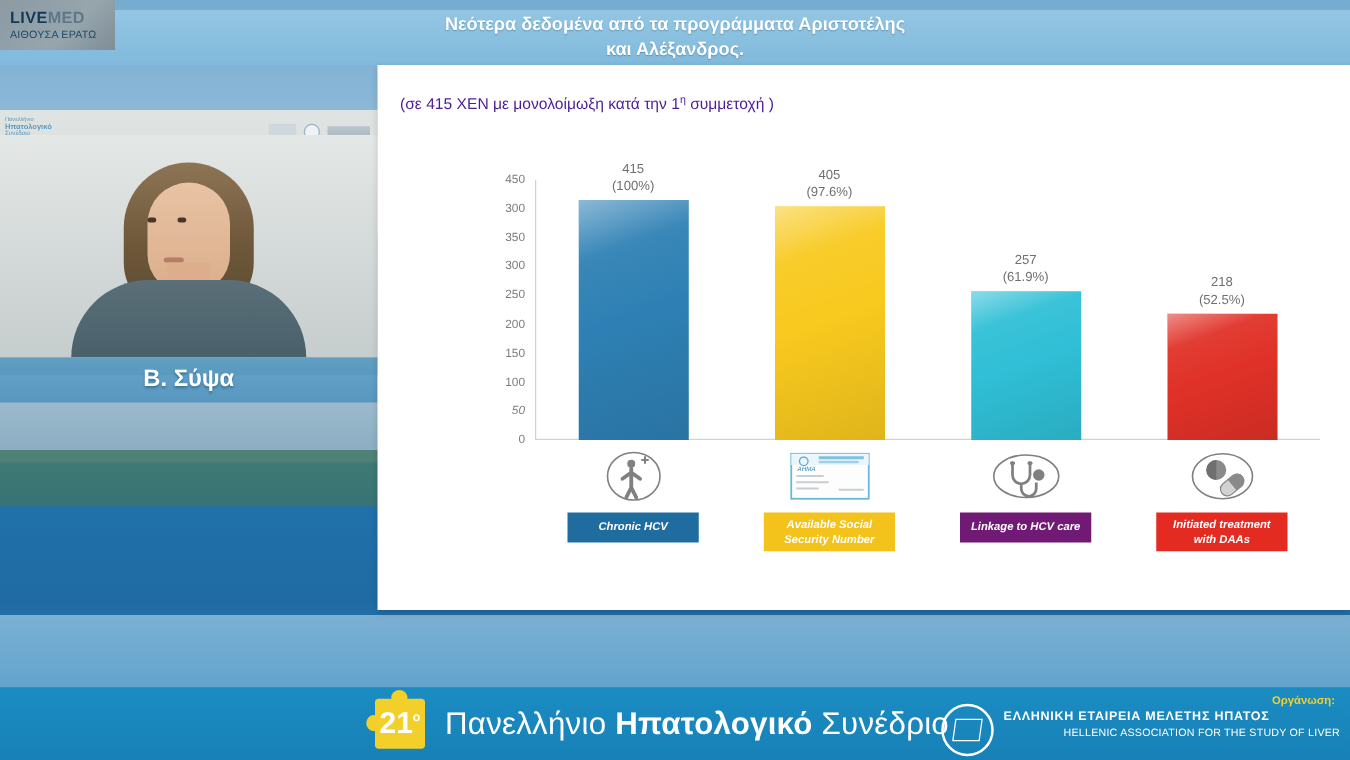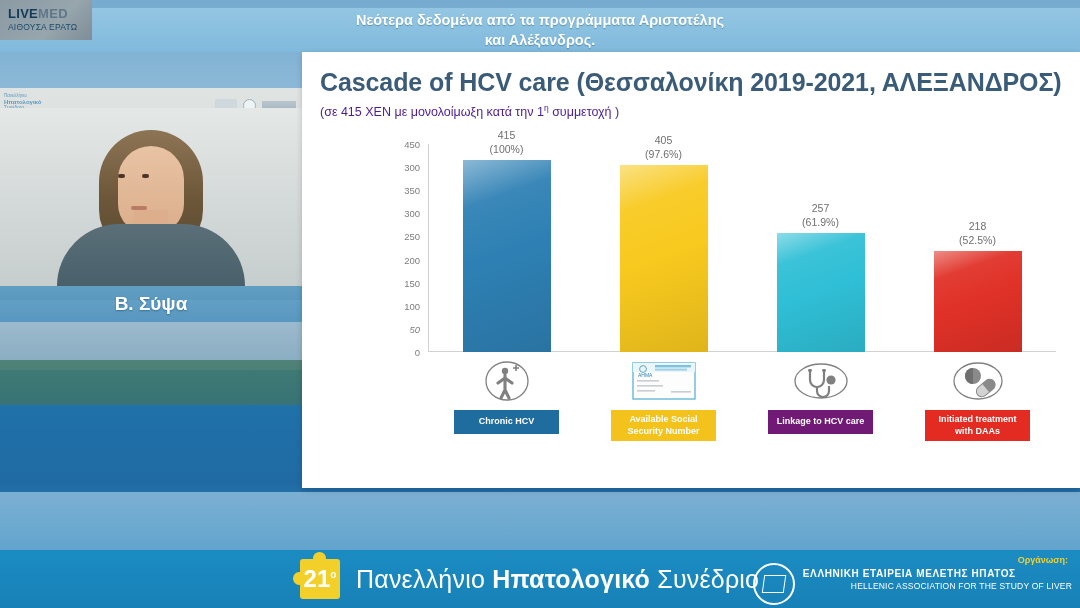--- a/index.html
+++ b/index.html
@@ -151,21 +151,21 @@
     content:""; position:absolute; inset:0;
     background:linear-gradient(160deg,rgba(255,255,255,.45) 0%,rgba(255,255,255,.06) 22%,rgba(255,255,255,0) 48%,rgba(0,0,0,.10) 100%);
   }
   .bar-label {
     position:absolute; left:50%; transform:translateX(-50%);
     text-align:center; font-size:10.5px; color:#6f6f6f; line-height:14px; white-space:nowrap;
   }
 
   
   .cat-row { position:absolute; left:126px; top:306px; width:628px; height:118px; }
-  .cat { position:absolute; width:157px; top:0; display:flex; flex-direction:column; align-items:center; }
+  .cat { position:absolute; width:157px; top:0; display:flex; flex-direction:column; align-items:center;font-style:italic; }
   .cat:nth-child(1){ left:0; } .cat:nth-child(2){ left:157px; }
   .cat:nth-child(3){ left:314px; } .cat:nth-child(4){ left:471px;justify-content:flex-end; }
   .cat-icon { height:46px; display:flex; align-items:center; justify-content:center; }
   .cat-chip {
     margin-top:6px; width:105px; min-height:24px; padding:4px 4px;
     display:flex; align-items:center; justify-content:center; text-align:center;
     color:#fff; font-size:9px; font-weight:bold; line-height:11.5px;
   }
 
   
@@ -247,21 +247,20 @@
     <div class="p-mouth"></div>
     <div class="p-neck"></div>
     <div class="p-body"></div>
   </div>
 </div>
 <div class="name-banner">
   <span>Β. Σύψα</span>
 </div>
 
 <div class="slide">
-  <div class="slide-title">Cascade of HCV care  (Θεσσαλονίκη 2019-2021, ΑΛΕΞΑΝΔΡΟΣ)</div>
   <div class="slide-sub"><span>(σε 415 ΧΕΝ με μονολοίμωξη κατά την 1</span><sup>η</sup><span> συμμετοχή )</span></div>
 
   <div class="chart">
     <div class="y-axis" id="yAxis">
         <div class="y-tick" style="top: 0px;">450</div>
         <div class="y-tick" style="top: 23.1111px;">300</div>
         <div class="y-tick" style="top: 46.2222px;">350</div>
         <div class="y-tick" style="top: 69.3333px;">300</div>
         <div class="y-tick" style="top: 92.4444px;">250</div>
         <div class="y-tick" style="top: 115.556px;">200</div>

